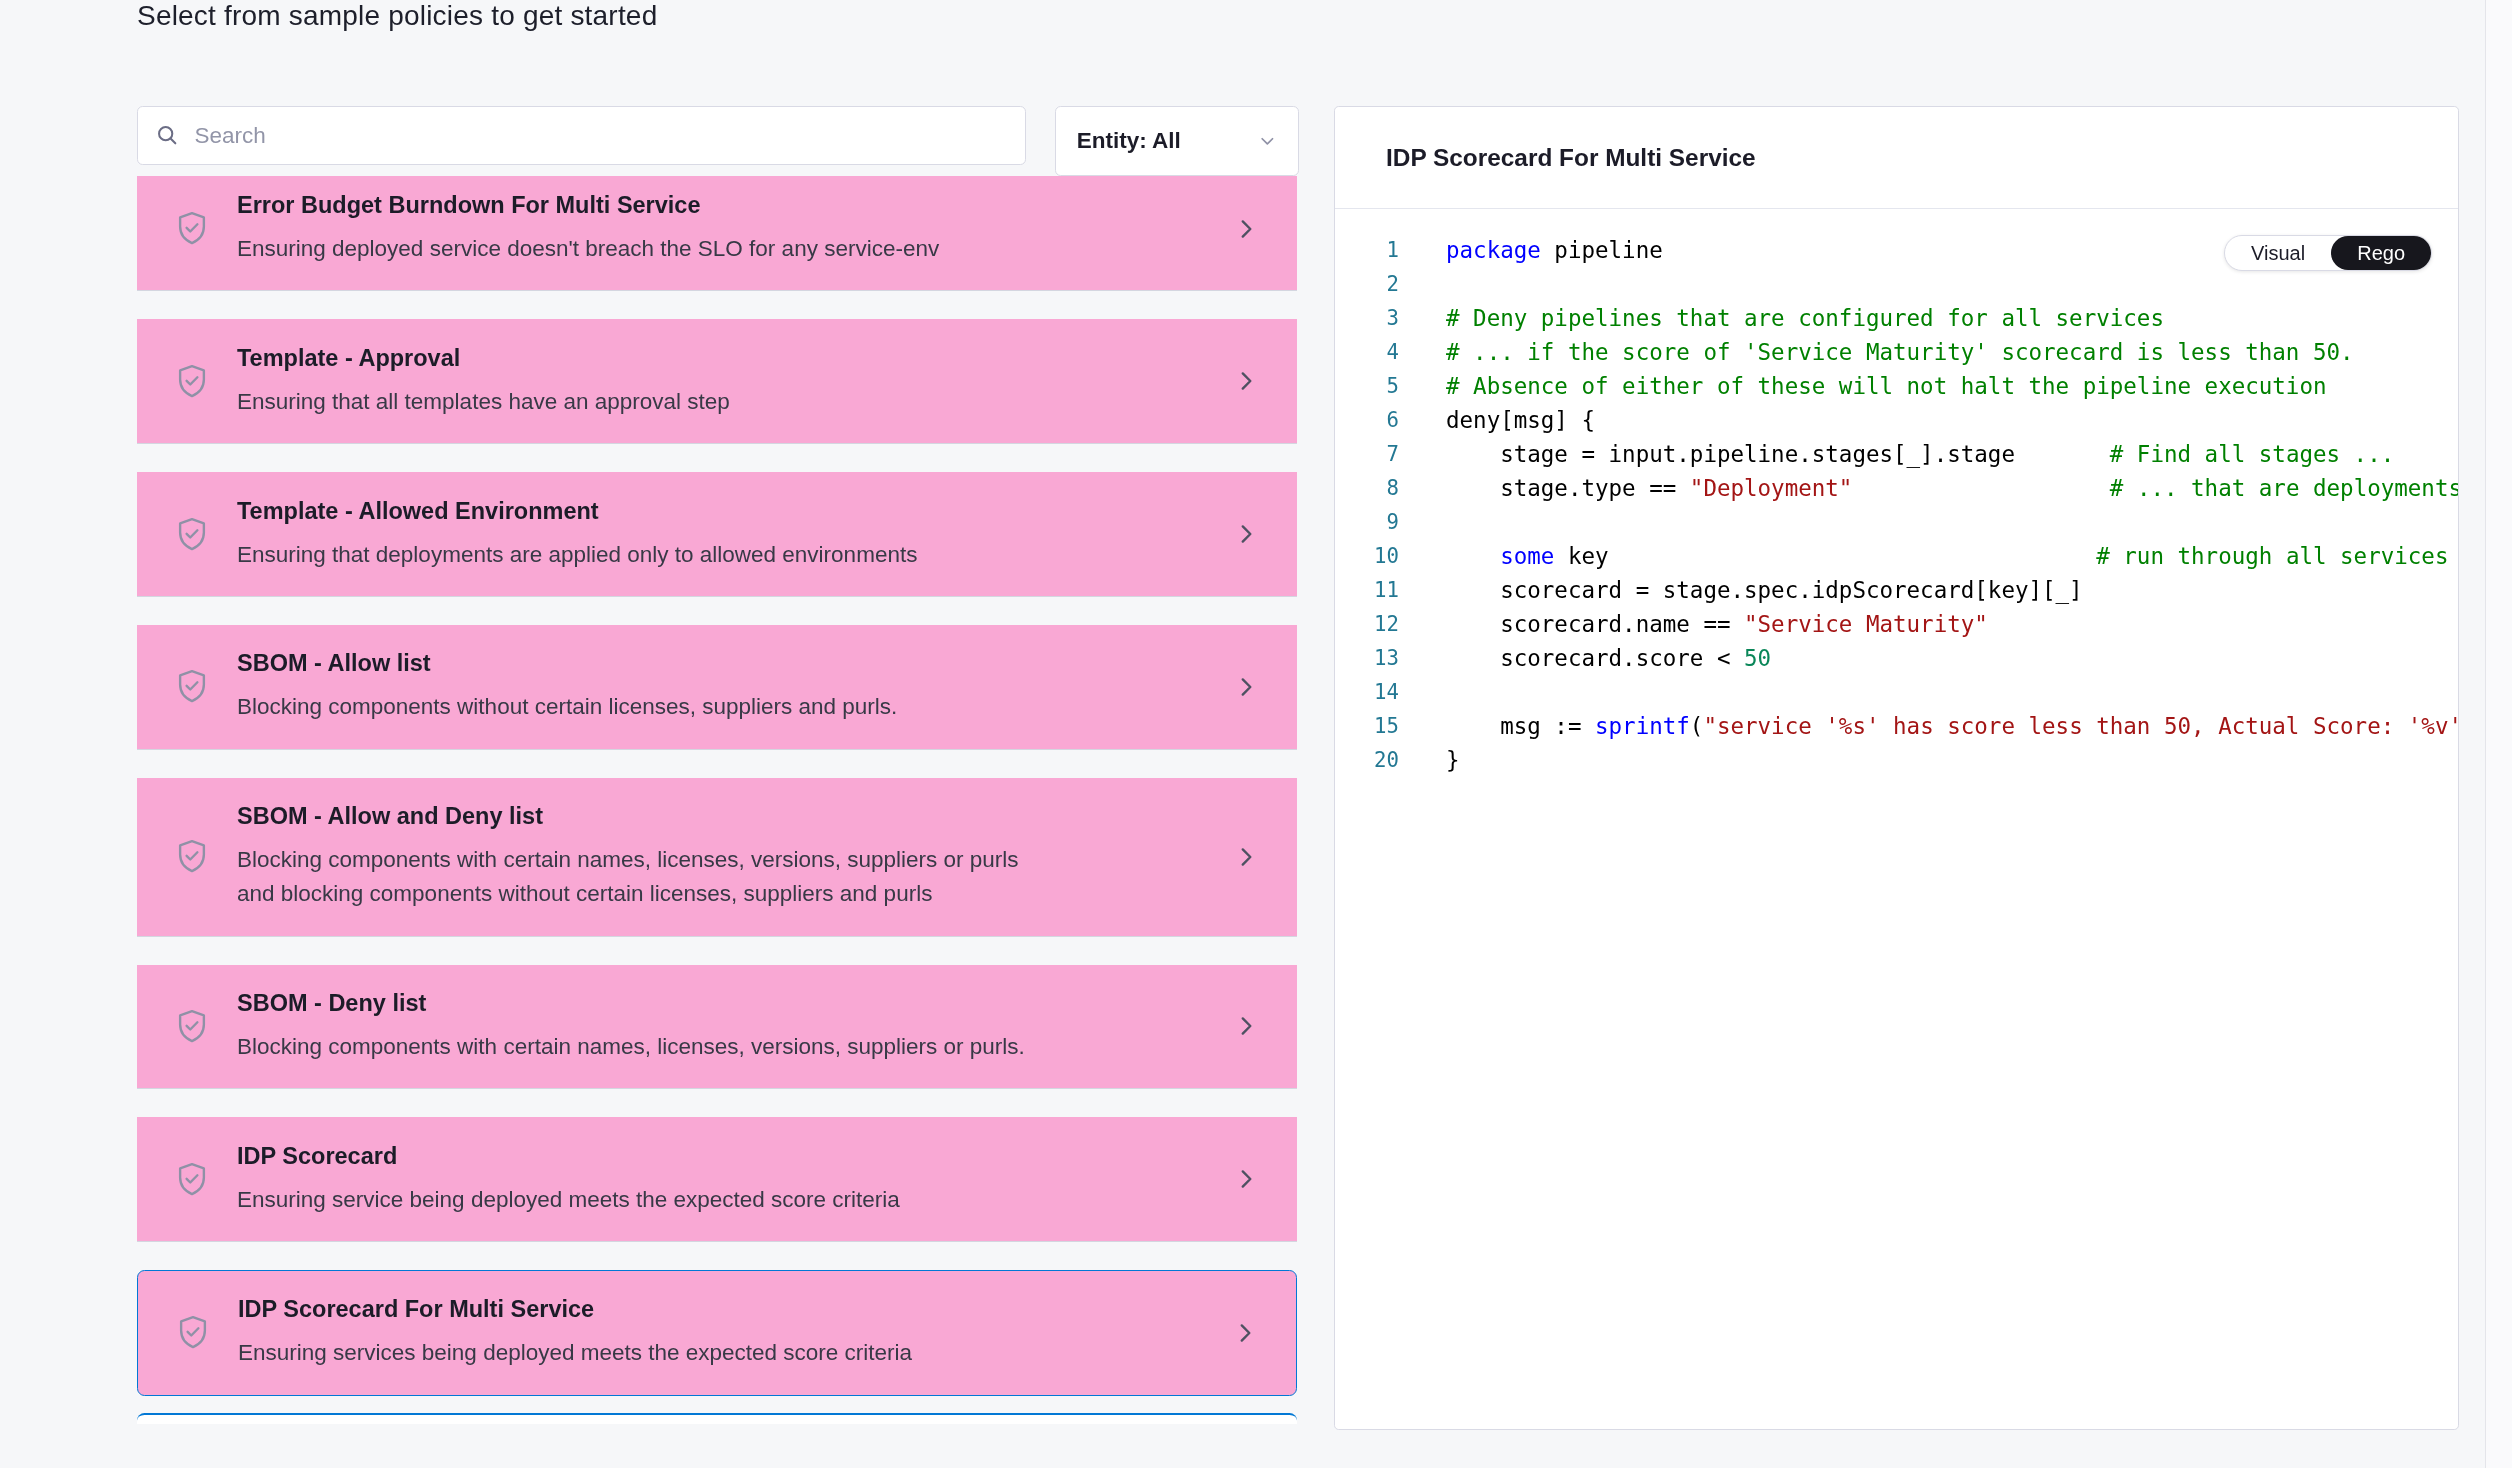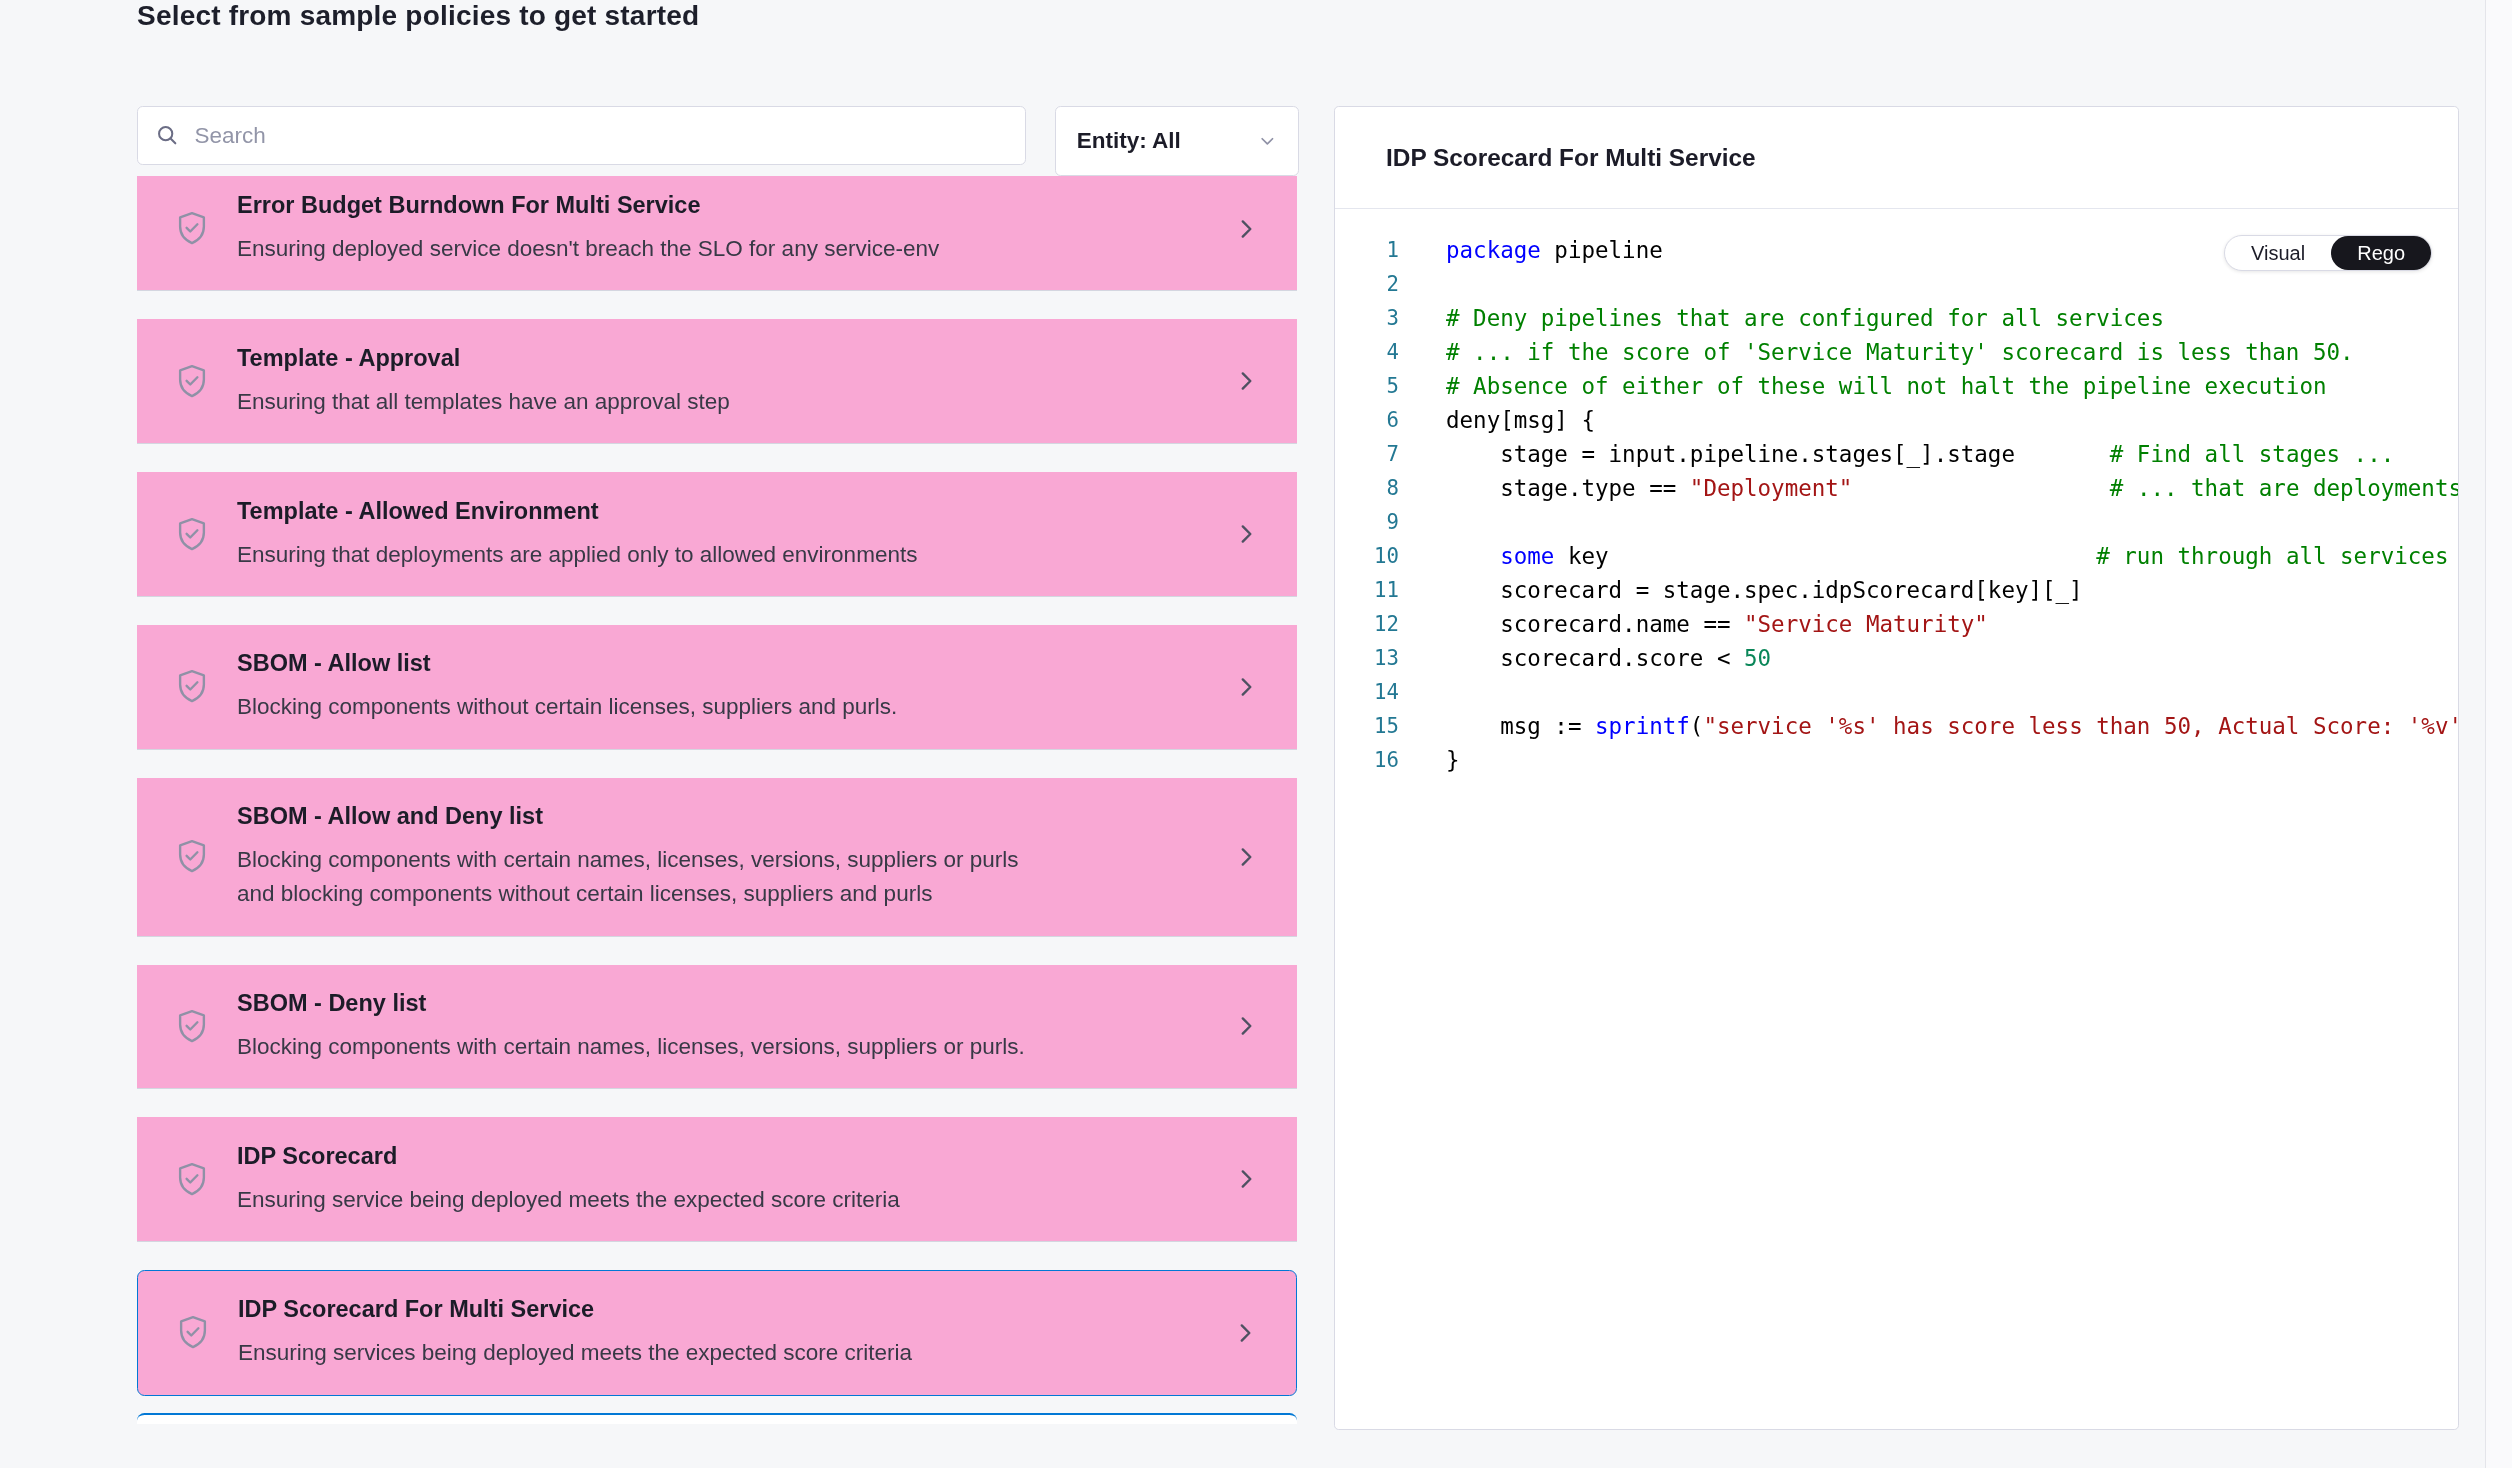--- a/index.html
+++ b/index.html
@@ -4,21 +4,21 @@
 <style>
   html,body{margin:0;padding:0;}
   body{
     width:2512px;height:1468px;position:relative;overflow:hidden;
     background:#f6f7f9;
     font-family:"Liberation Sans",sans-serif;
     color:#1c1c28;
   }
   .page-title{
     position:absolute;left:137px;top:0px;margin:0;
-    font-size:28px;font-weight:700;color:#1d1f2b;letter-spacing:0.2px;
+    font-size:28px;font-weight:400;color:#1d1f2b;letter-spacing:0.2px;
   }
   
   .toolbar{position:absolute;left:137px;top:106px;display:flex;gap:29px;}
   .search-box{
     width:889px;height:59px;box-sizing:border-box;background:#fff;
     border:0.9px solid #d9dae5;border-radius:5.6px;
     display:flex;align-items:center;padding:0 17px;gap:13px;
   }
   .search-box svg{flex-shrink:0;}
   .search-box input{
@@ -257,19 +257,19 @@
         <div class="code-line"><span class="ln">6</span><span class="lc"><span class="tok-plain">deny[msg] {</span></span></div>
         <div class="code-line"><span class="ln">7</span><span class="lc"><span class="tok-plain">    stage = input.pipeline.stages[_].stage</span><span class="tok-plain">       </span><span class="tok-comment"># Find all stages ...</span></span></div>
         <div class="code-line"><span class="ln">8</span><span class="lc"><span class="tok-plain">    stage.type == </span><span class="tok-string">"Deployment"</span><span class="tok-plain">                   </span><span class="tok-comment"># ... that are deployments</span></span></div>
         <div class="code-line"><span class="ln">9</span><span class="lc"></span></div>
         <div class="code-line"><span class="ln">10</span><span class="lc"><span class="tok-plain">    </span><span class="tok-keyword">some</span><span class="tok-plain"> key</span><span class="tok-plain">                                    </span><span class="tok-comment"># run through all services</span></span></div>
         <div class="code-line"><span class="ln">11</span><span class="lc"><span class="tok-plain">    scorecard = stage.spec.idpScorecard[key][_]</span></span></div>
         <div class="code-line"><span class="ln">12</span><span class="lc"><span class="tok-plain">    scorecard.name == </span><span class="tok-string">"Service Maturity"</span></span></div>
         <div class="code-line"><span class="ln">13</span><span class="lc"><span class="tok-plain">    scorecard.score &lt; </span><span class="tok-number">50</span></span></div>
         <div class="code-line"><span class="ln">14</span><span class="lc"></span></div>
         <div class="code-line"><span class="ln">15</span><span class="lc"><span class="tok-plain">    msg := </span><span class="tok-keyword">sprintf</span><span class="tok-plain">(</span><span class="tok-string">"service '%s' has score less than 50, Actual Score: '%v'</span></span></div>
-        <div class="code-line"><span class="ln">16</span><span class="lc"><span class="tok-plain">}</span></span></div>
+        <div class="code-line"><span class="ln">20</span><span class="lc"><span class="tok-plain">}</span></span></div>
       </div>
   </div>
 </aside>
 
 <div class="page-scrollbar"></div>
 
 
 </body></html>

